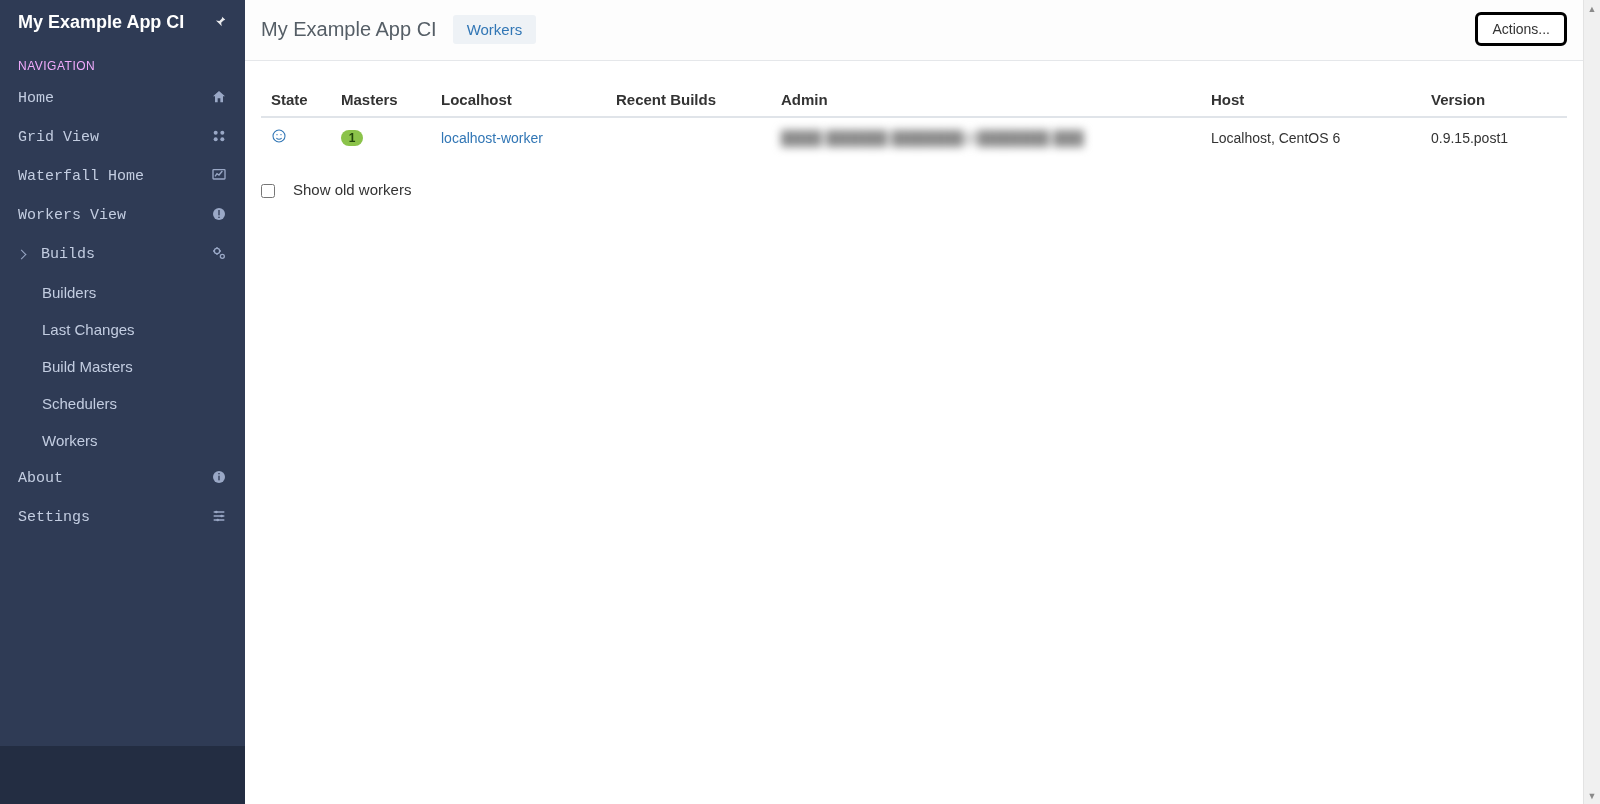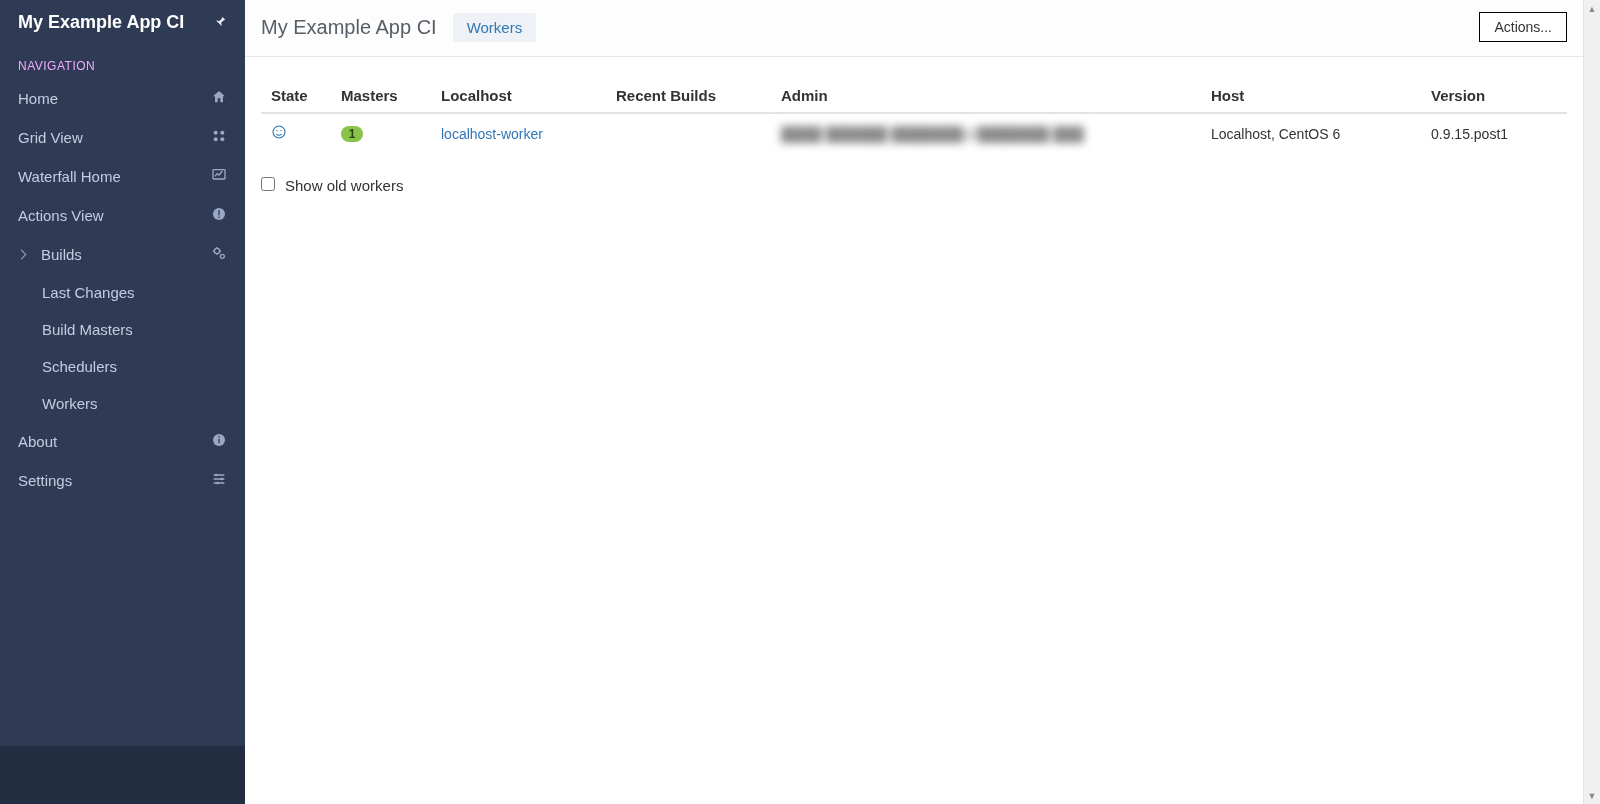--- a/index.html
+++ b/index.html
@@ -53,21 +53,21 @@
       font-size:15px;
       color:#c3cde1;
       cursor:pointer;
     }
     .nav-item .icon{
       width:16px;height:16px;
       fill:#9aa8c6;
       flex-shrink:0;
     }
     .nav-item .left{
-      display:flex;align-items:center;gap:10px;
+      display:flex;align-items:center;gap:10px;font-family:Liberation Mono, monospace;
     }
     .nav-item .caret{
       width:7px;height:7px;
       border-left:1.5px solid #9aa8c6;
       border-bottom:1.5px solid #9aa8c6;
       transform:rotate(-135deg);
       margin-right:6px;
     }
     .nav-sub .nav-item{
       padding-left:42px;
@@ -101,25 +101,25 @@
     .tab{
       background:#eef2f6;
       color:#3176b5;
       border-radius:3px;
       padding:6px 14px;
       font-size:15px;
       cursor:pointer;
     }
     .actions-btn{
       margin-left:auto;
-      border:1px solid #000000;
+      border:3px solid #000000;
       background:#fff;
       color:#333;
       padding:6px 14px;
-      border-radius:0;
+      border-radius:6px;
       font-size:14px;
       cursor:pointer;
     }
     .content{
       padding:22px 16px;
     }
     table.workers{
       width:100%;
       border-collapse:collapse;
     }
@@ -156,22 +156,22 @@
     }
     .link{ color:#3176b5; cursor:pointer; }
     .admin-blur{
       filter: blur(4px);
       color:#888;
       letter-spacing:.3px;
       user-select:none;
     }
     .show-old-row{
       display:flex;
-      align-items:flex-start;
-      gap:10px;
+      align-items:flex-end;
+      gap:18px;
       margin-top:24px;
       font-size:15px;
       color:#333;
     }
     .show-old-row input[type=checkbox]{
       width:14px;height:14px;
     }
     
     .page-scrollbar{
       position:absolute;
@@ -239,21 +239,21 @@
     <span>
       <svg class="icon" viewBox="0 0 24 24">
           <rect x="3" y="4" width="18" height="14" rx="1" fill="none" stroke="#9aa8c6" stroke-width="2"></rect>
           <path d="M6 14l3-4 3 2 5-6" fill="none" stroke="#9aa8c6" stroke-width="2"></path>
         </svg>
     </span>
   </div>
 
   <div class="nav-item">
     <div class="left">
-      <span>Actions View</span>
+      <span>Workers View</span>
     </div>
     <span>
       <svg class="icon" viewBox="0 0 24 24">
           <circle cx="12" cy="12" r="9"></circle>
           <rect x="11" y="6" width="2" height="8" fill="#2f3b55"></rect>
           <rect x="11" y="16" width="2" height="2" fill="#2f3b55"></rect>
         </svg>
     </span>
   </div>
 
@@ -264,20 +264,23 @@
     </div>
     <span>
       <svg class="icon" viewBox="0 0 24 24">
           <circle cx="9" cy="9" r="4" fill="none" stroke="#9aa8c6" stroke-width="2"></circle>
           <circle cx="17" cy="17" r="3" fill="none" stroke="#9aa8c6" stroke-width="2"></circle>
           <path d="M9 3v2M9 13v2M3 9h2M13 9h2" stroke="#9aa8c6" stroke-width="2"></path>
         </svg>
     </span>
   </div>
   <div class="nav-sub">
+    <div class="nav-item">
+      <span>Builders</span>
+    </div>
     <div class="nav-item">
       <span>Last Changes</span>
     </div>
     <div class="nav-item">
       <span>Build Masters</span>
     </div>
     <div class="nav-item">
       <span>Schedulers</span>
     </div>
     <div class="nav-item">

